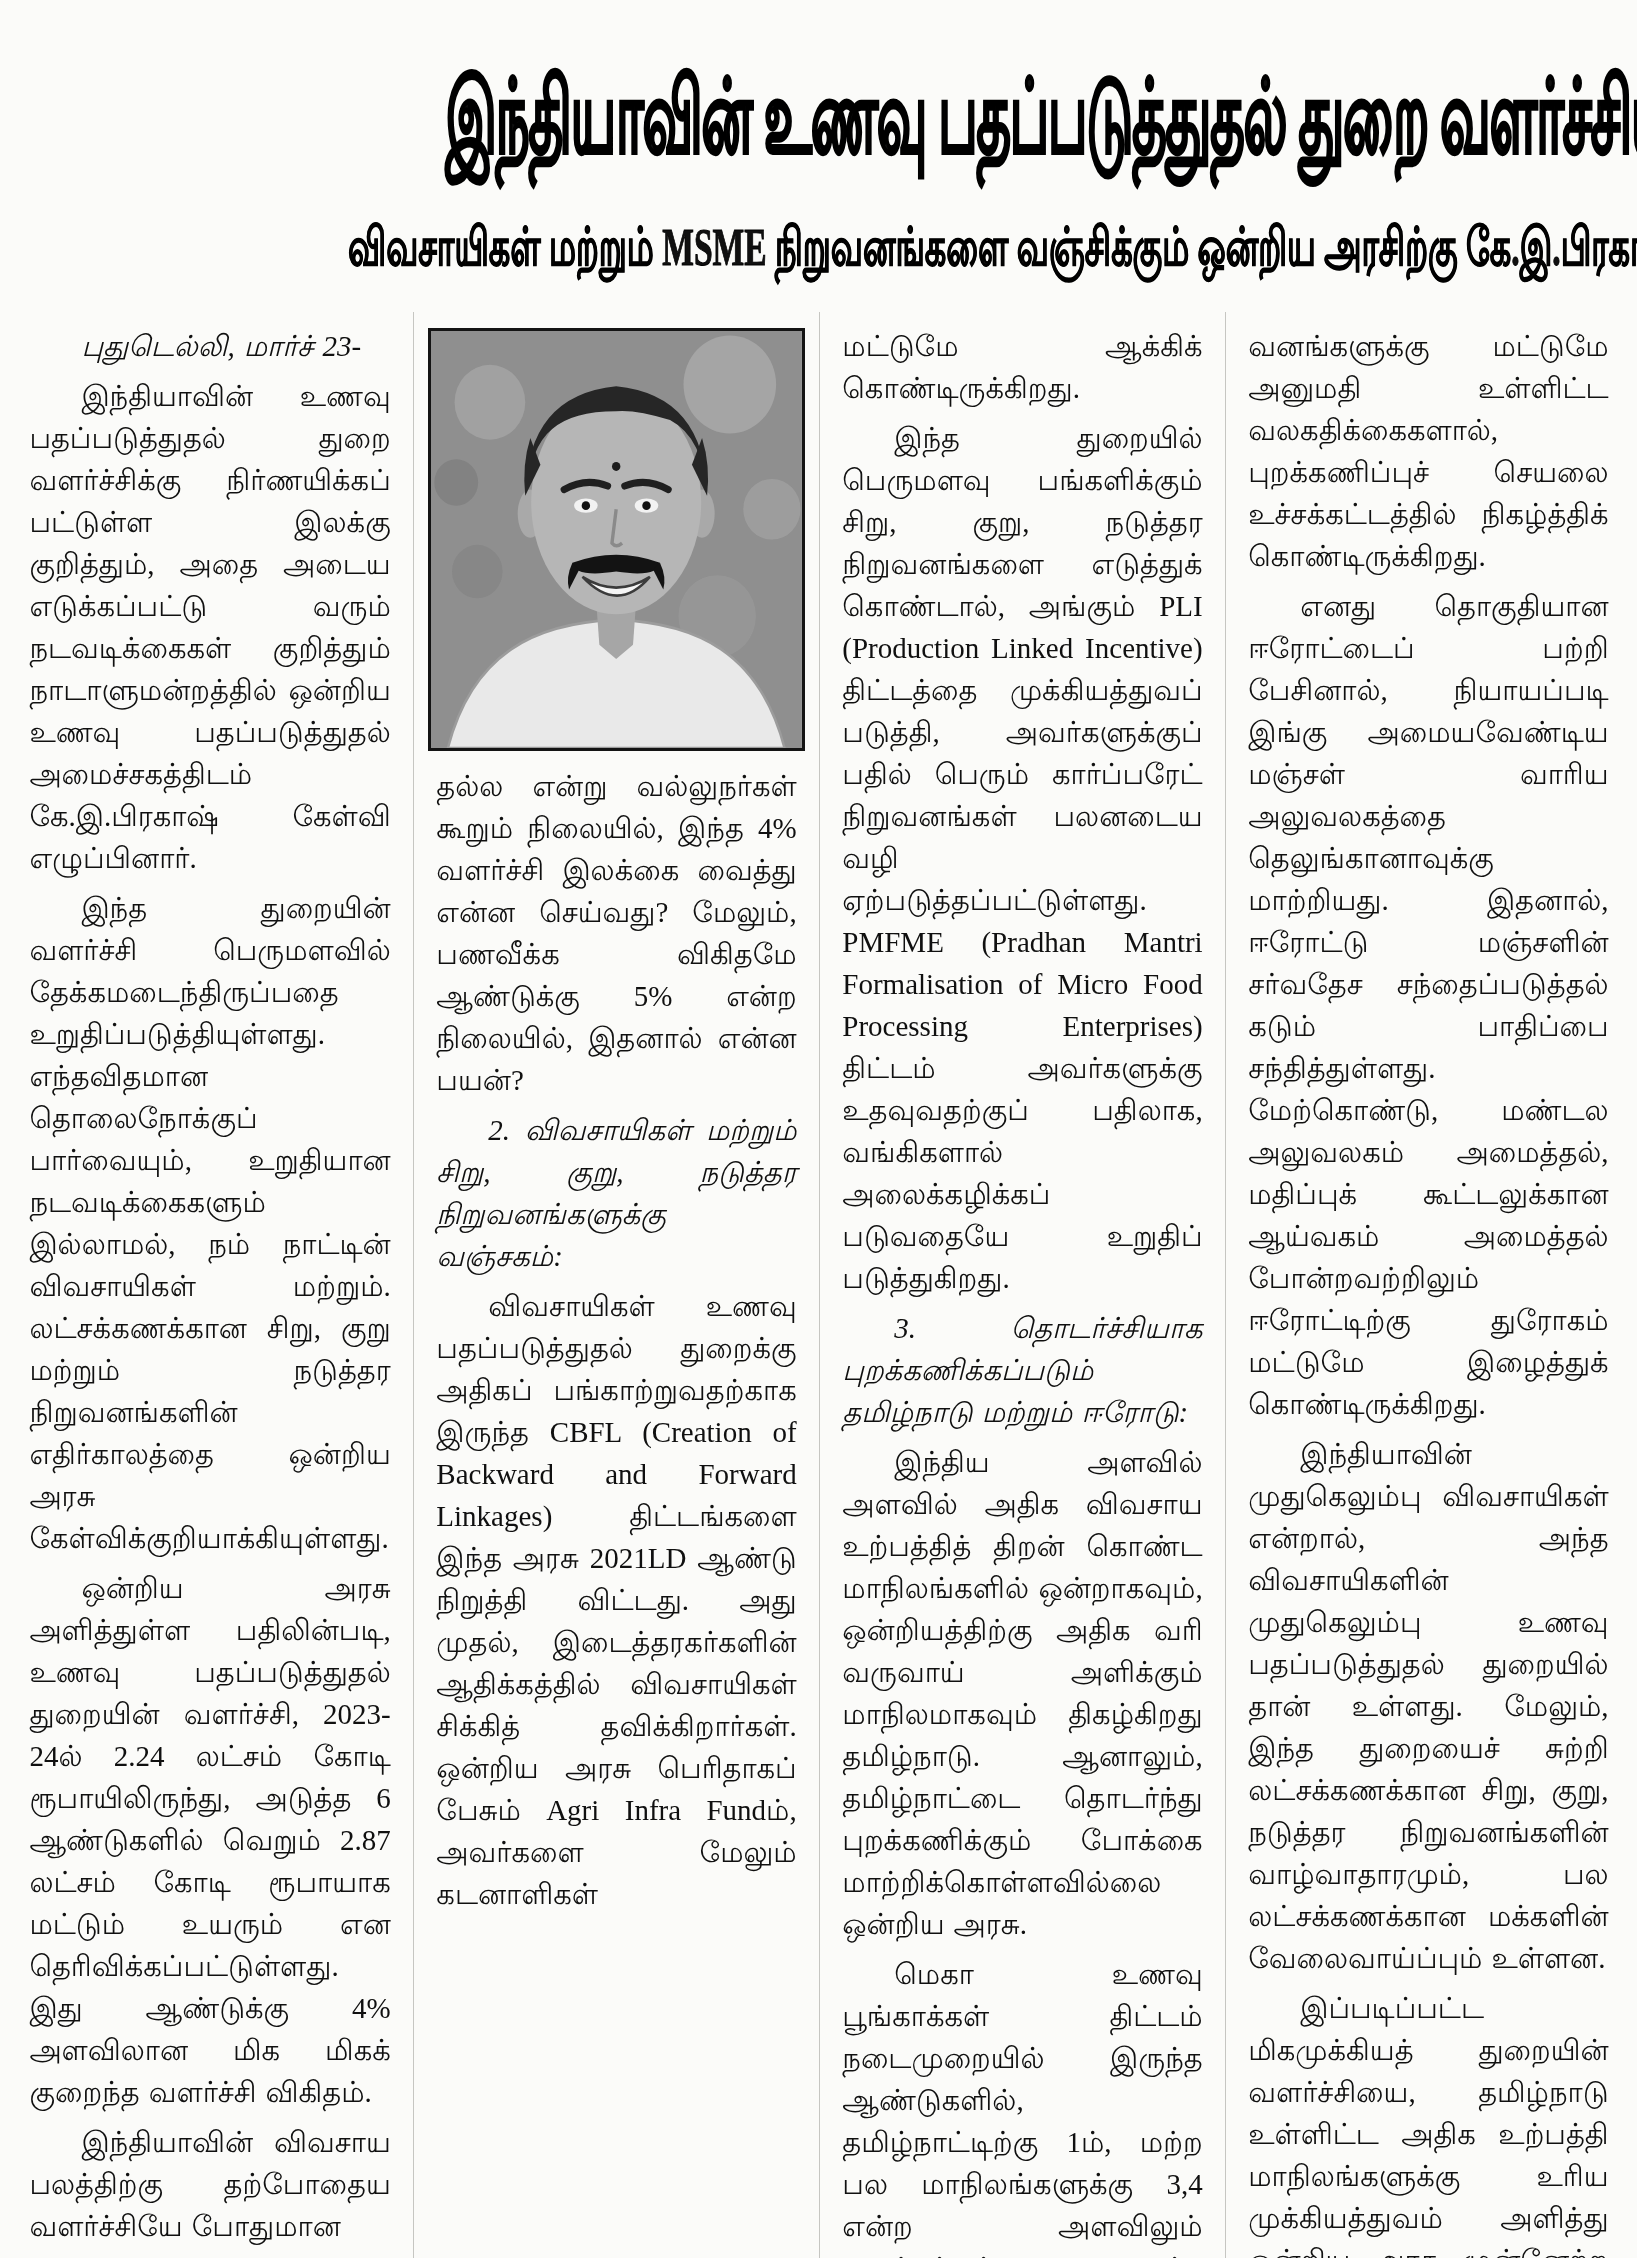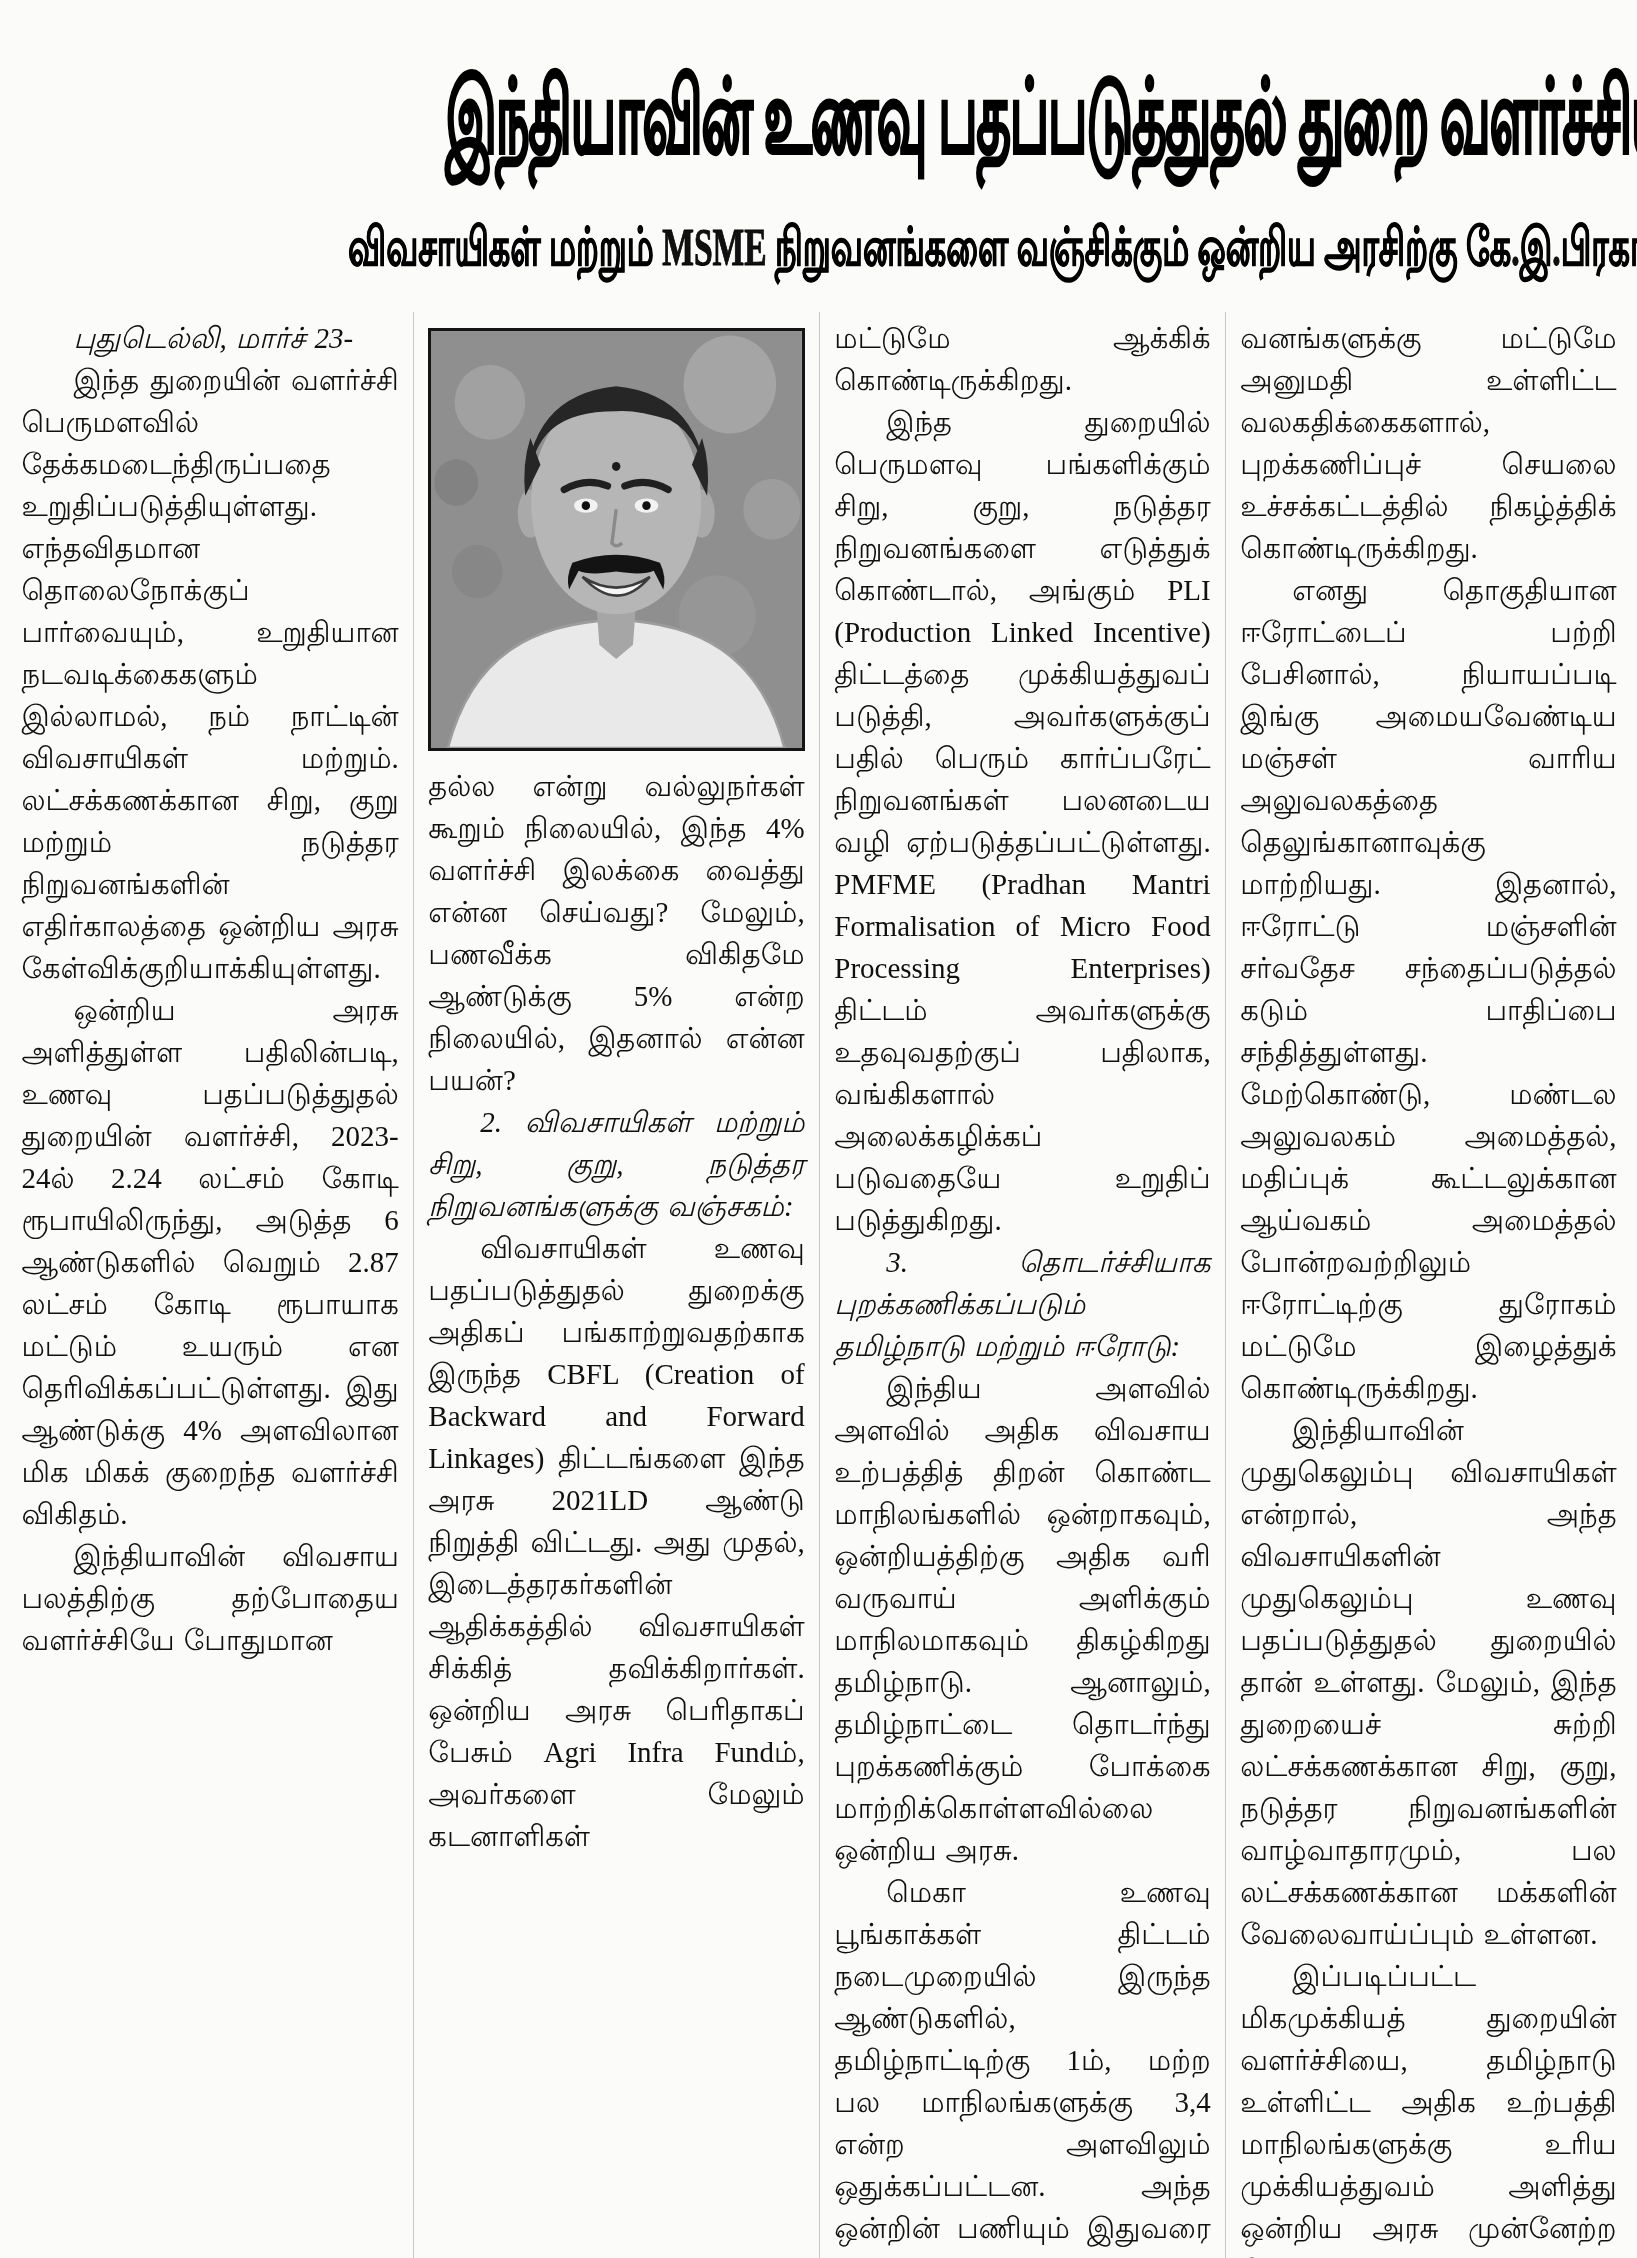--- a/index.html
+++ b/index.html
@@ -49,21 +49,21 @@
   }
   .col{
     padding:5.3px 14.3px 0 14.3px;
     overflow:hidden;
     text-align:justify;
   }
   .col + .col{
     border-left:0.9px solid #c6c6c2;
   }
   .col p{
-    margin:0;
+    margin:8px;
     font-size:29px;
     line-height:42px;
     text-indent:52px;
     word-spacing:1.8px;
   }
   .col p.cont{ text-indent:0; }
   .col p.dateline{ font-style:italic; }
   .col p.subhead{ font-style:italic; }
   figure.photo{
     margin:10.7px 0 14.3px 0;
@@ -84,20 +84,21 @@
   </h1>
 
   <h2 class="subheadline">
     <span class="fit" style="transform: scale(0.698962, 1.1);">விவசாயிகள் மற்றும் MSME நிறுவனங்களை வஞ்சிக்கும் ஒன்றிய அரசிற்கு கே.இ.பிரகாஷ் எம்.பி. கண்டனம்!</span>
   </h2>
 
   <div class="body-grid">
 
     <div class="col">
       <p class="dateline">புதுடெல்லி, மார்ச் 23-</p>
+      <p>இந்தியாவின் உணவு பதப்படுத்துதல் துறை வளர்ச்சிக்கு நிர்ணயிக்கப் பட்டுள்ள இலக்கு குறித்தும், அதை அடைய எடுக்கப்பட்டு வரும் நடவடிக்கைகள் குறித்தும் நாடாளுமன்றத்தில் ஒன்றிய உணவு பதப்படுத்துதல் அமைச்சகத்திடம் கே.இ.பிரகாஷ் கேள்வி எழுப்பினார்.</p>
       <p>இந்த துறையின் வளர்ச்சி பெருமளவில் தேக்கமடைந்திருப்பதை உறுதிப்படுத்தியுள்ளது. எந்தவிதமான தொலைநோக்குப் பார்வையும், உறுதியான நடவடிக்கைகளும் இல்லாமல், நம் நாட்டின் விவசாயிகள் மற்றும். லட்சக்கணக்கான சிறு, குறு மற்றும் நடுத்தர நிறுவனங்களின் எதிர்காலத்தை ஒன்றிய அரசு கேள்விக்குறியாக்கியுள்ளது.</p>
       <p>ஒன்றிய அரசு அளித்துள்ள பதிலின்படி, உணவு பதப்படுத்துதல் துறையின் வளர்ச்சி, 2023-24ல் 2.24 லட்சம் கோடி ரூபாயிலிருந்து, அடுத்த 6 ஆண்டுகளில் வெறும் 2.87 லட்சம் கோடி ரூபாயாக மட்டும் உயரும் என தெரிவிக்கப்பட்டுள்ளது. இது ஆண்டுக்கு 4% அளவிலான மிக மிகக் குறைந்த வளர்ச்சி விகிதம்.</p>
       <p>இந்தியாவின் விவசாய பலத்திற்கு தற்போதைய வளர்ச்சியே போதுமான</p>
     </div>
 
     <div class="col">
       <figure class="photo" aria-label="Black-and-white portrait photo of a smiling man with a thick mustache, dark combed-back hair, a small mark on his forehead, wearing a white shirt against a blurred outdoor background">
         <svg viewBox="0 0 440 468" preserveAspectRatio="none" role="img">
           <rect x="0" y="0" width="440" height="468" fill="#8f8f8f"></rect>
           <circle cx="70" cy="80" r="42" fill="#c4c4c4" opacity="0.35"></circle>

